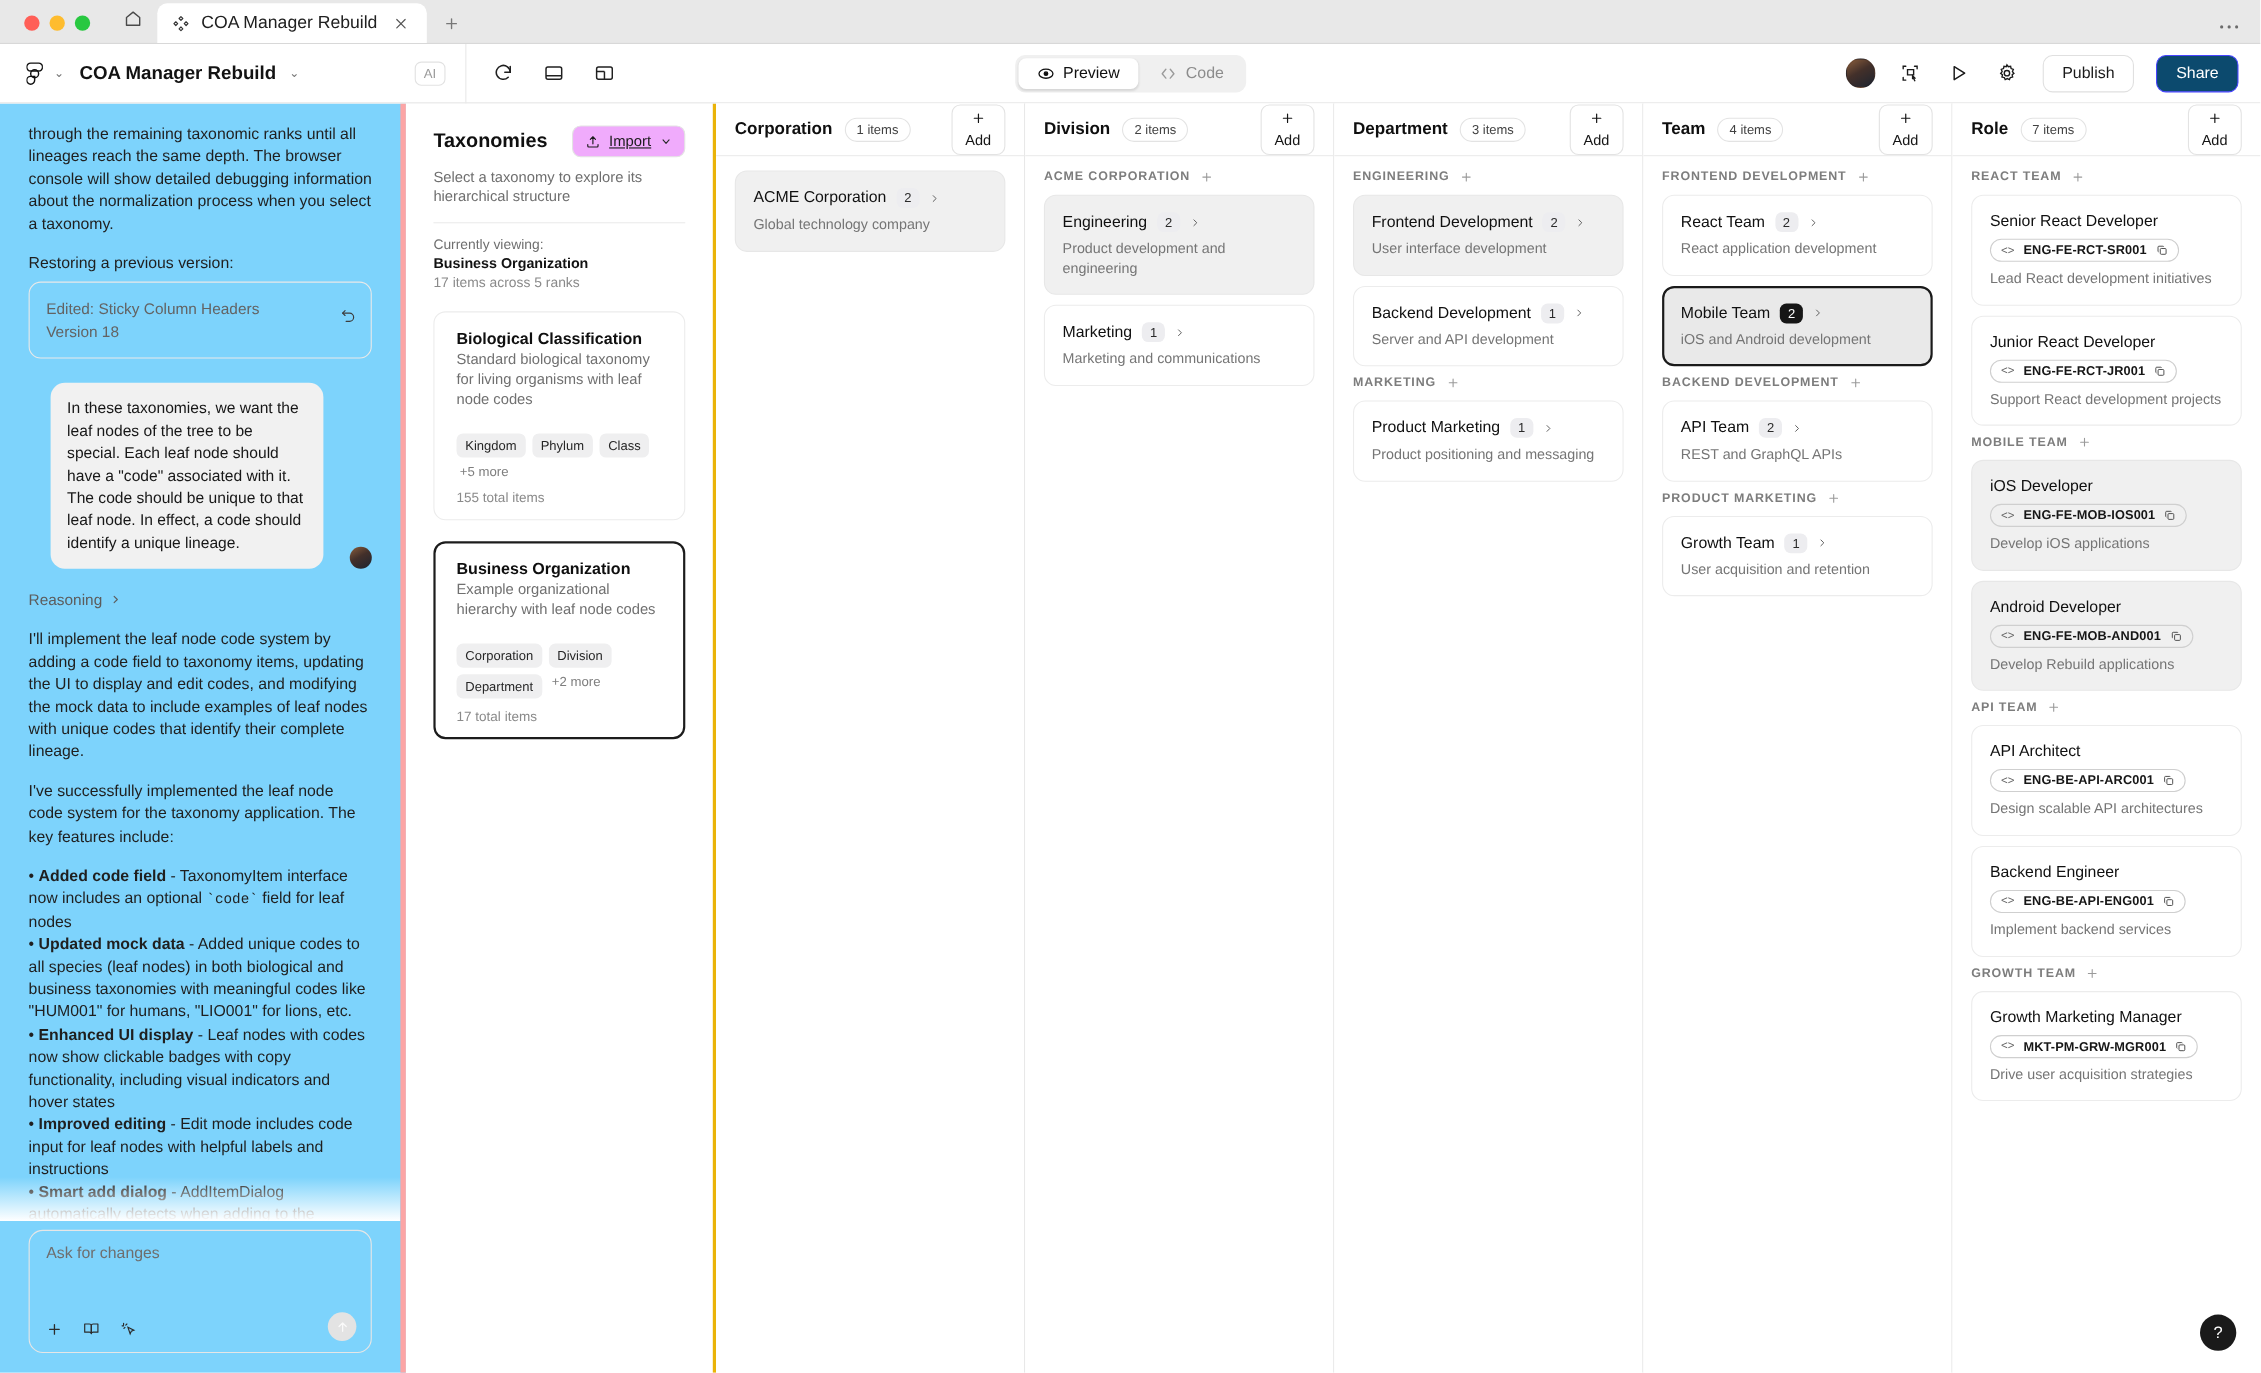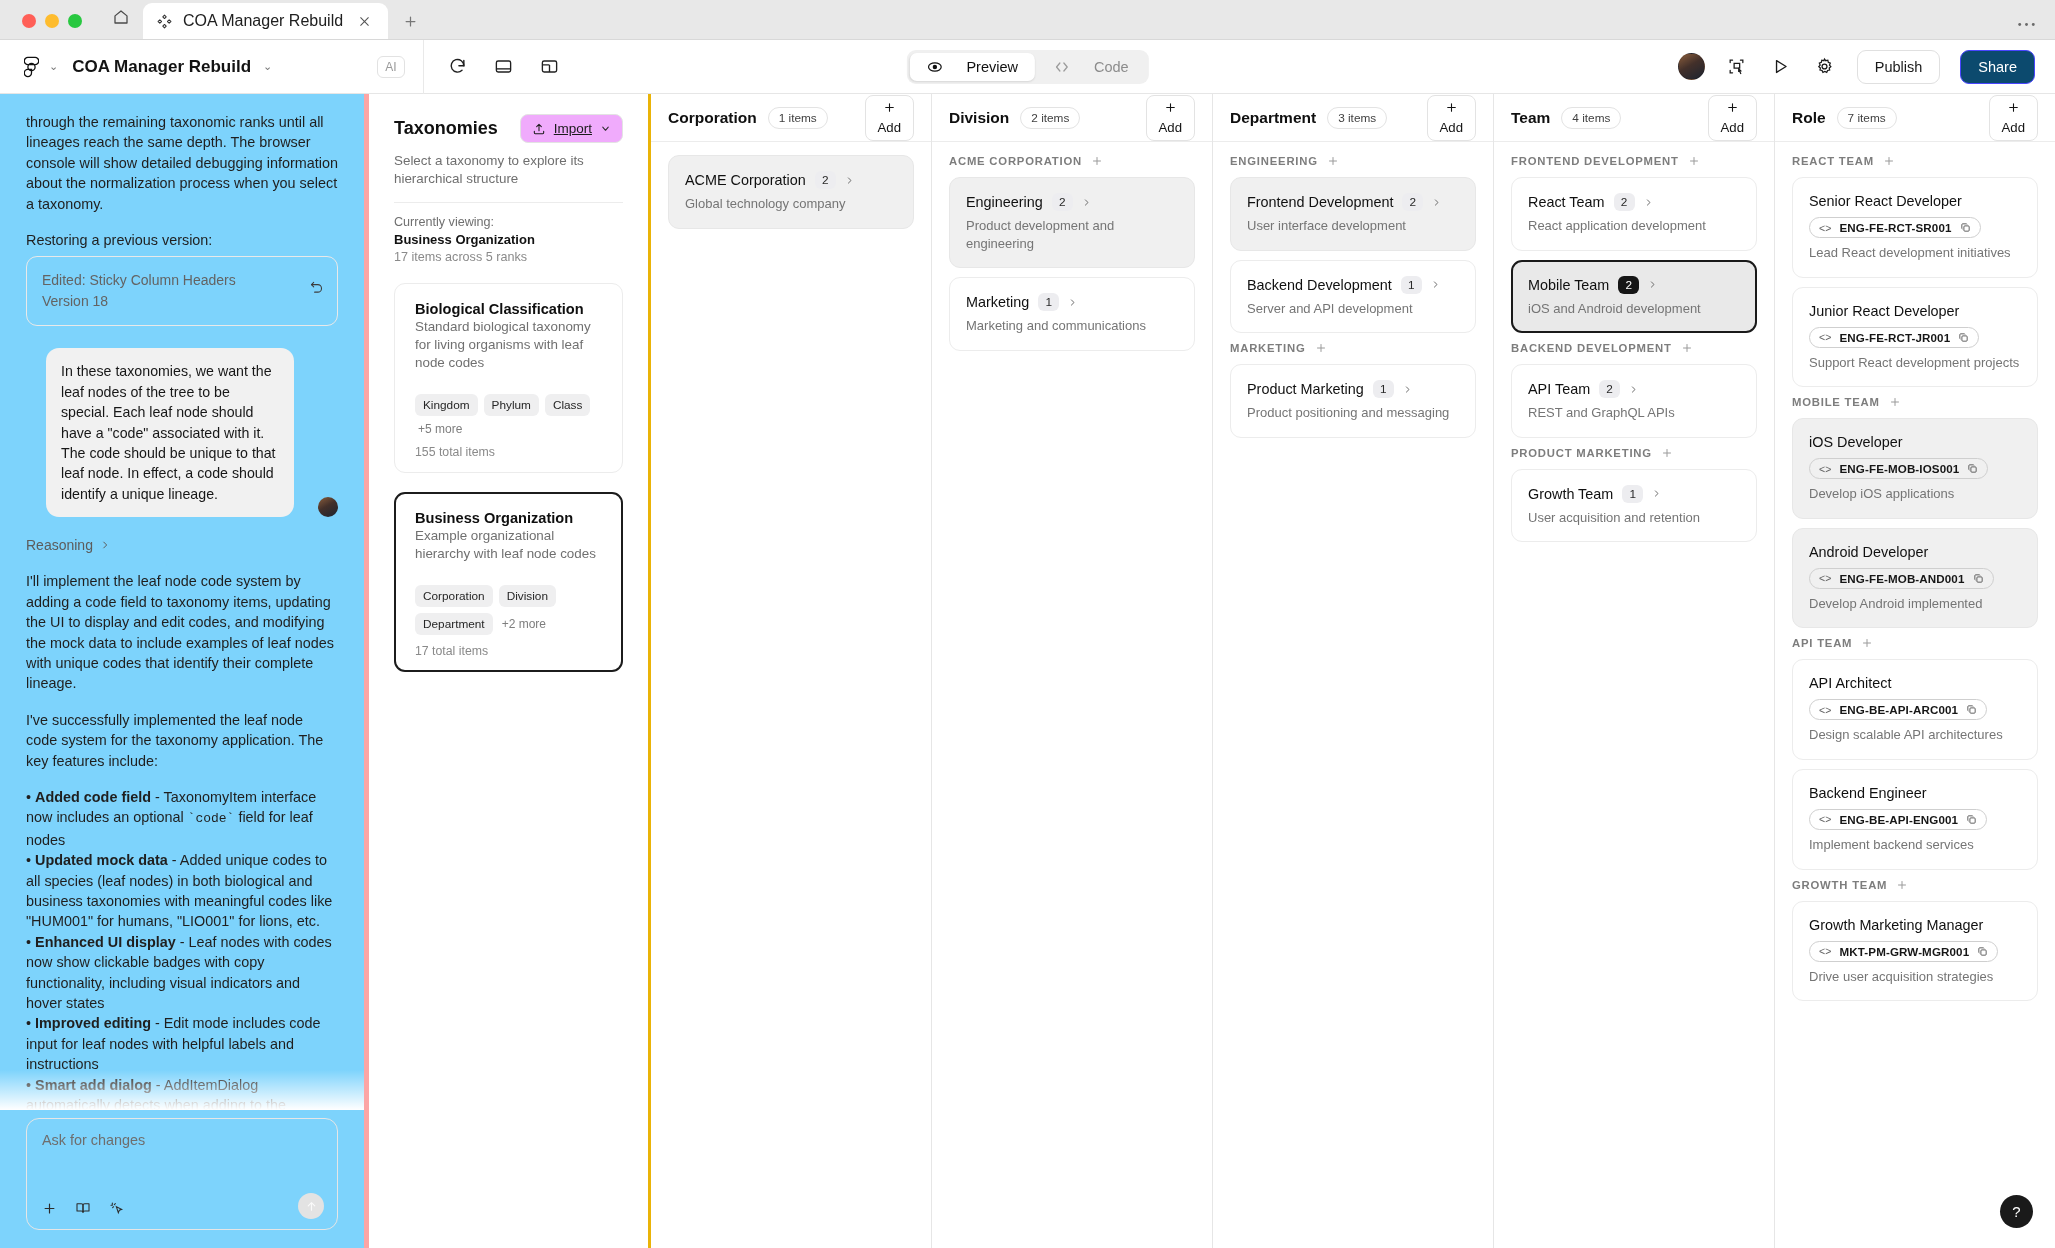--- a/index.html
+++ b/index.html
@@ -53,21 +53,21 @@
     font-size: 12px; color: #9a9a9a; padding: 3px 7px;
   }
   .tb-divider { width: 1px; height: 54px; background: #e9e9e9; margin: 0 0 0 18px; }
   .tb-icons { display: flex; align-items: center; gap: 22px; padding-left: 22px; }
   .ico-btn { width: 24px; height: 24px; display:flex; align-items:center; justify-content:center; cursor: pointer; }
   .seg {
     position: absolute; left: 50%; transform: translateX(-50%);
     background: #f0f0f0; border-radius: 9px; padding: 3px; display: flex; gap: 2px;
   }
   .seg-item {
-    display: flex; align-items: flex-start; gap: 24px;
+    display: flex; align-items: flex-start; gap: 8px;
     padding: 6px 17px; border-radius: 7px; font-size: 14.5px; color: #8c8c8c;
   }
   .seg-item.active { background: #fff; color: #111; box-shadow: 0 1px 2px rgba(0,0,0,.11); font-weight: 500; }
   .tb-right { margin-left: auto; display: flex; align-items: center; gap: 20px; padding-right: 20px; }
   .avatar {
     width: 27px; height: 27px; border-radius: 50%;
     background: linear-gradient(150deg,#8b5e3c 0%, #43302a 45%, #1d2430 100%);
     border: 1px solid rgba(0,0,0,.08);
   }
   .btn {
@@ -142,21 +142,21 @@
   .cv-label { font-size: 12.6px; color: #6f6f6f; }
   .cv-name { font-size: 13px; color: #121212; font-weight: 600; margin-top: 3px; }
   .cv-meta { font-size: 12.6px; color: #8a8a8a; margin-top: 3px; }
   .tcard {
     border: 1px solid #ececec; border-radius: 11px; padding: 17px 20px 13px 20px;
     margin-top: 19px; background: #fff;
   }
   .tcard.selected { border: 2px solid #1c1c1c; padding: 16px 19px 12px 19px; }
   .tcard h4 { font-size: 14.6px; font-weight: 600; color: #0f0f0f; }
   .tcard p { font-size: 13.4px; line-height: 18px; color: #707070; margin-top: 1px; }
-  .chips { display: flex; flex-wrap: wrap; gap: 6px; margin-top: 22px; align-items: center; }
+  .chips { display: flex; flex-wrap: wrap; gap: 6px; margin-top: 22px; align-items: flex-start; }
   .chip { background: #efeff0; border-radius: 6px; font-size: 11.8px; color: #262626; padding: 4px 8px; }
   .more { font-size: 12px; color: #7e7e7e; padding-left: 3px; }
   .totals { font-size: 12.3px; color: #8a8a8a; margin-top: 9px; }
 
   
   .cols { flex: 1; display: flex; min-width: 0; }
   .col { border-right: 1px solid #e6e6e6; display: flex; flex-direction: column; min-width:0; background:#fff; }
   .col:last-child { border-right: none; }
   .col-head {
     height: 48px; flex: 0 0 48px; display: flex; align-items: center;
@@ -758,21 +758,21 @@
                   <span class="node-title">Android Developer</span>
                 </div><div class="code-badge">
                   <span class="lt">&lt;&gt;</span>
                   <span>ENG-FE-MOB-AND001</span>
                   <span>
                     <svg width="11" height="11" viewBox="0 0 24 24" fill="none" stroke="#4b4b4b" stroke-width="1.9" stroke-linejoin="round">
                       <rect x="8.5" y="8.5" width="11.5" height="11.5" rx="2"></rect>
                       <path d="M15.5 5.2A2 2 0 0 0 13.8 4H5.8A1.8 1.8 0 0 0 4 5.8v8a2 2 0 0 0 1.2 1.7"></path>
                     </svg>
                   </span>
-                </div><div class="node-desc">Develop Android implemented</div></div>
+                </div><div class="node-desc">Develop Rebuild applications</div></div>
               <div class="group-label">
                 <span>API TEAM</span>
                 <span class="plus">
                   <svg width="12" height="12" viewBox="0 0 24 24" fill="none" stroke="#9a9a9a" stroke-width="2" stroke-linecap="round">
                     <path d="M12 5v14M5 12h14"></path>
                   </svg>
                 </span>
               </div>
               <div class="node"><div class="node-title-row">
                   <span class="node-title">API Architect</span>

